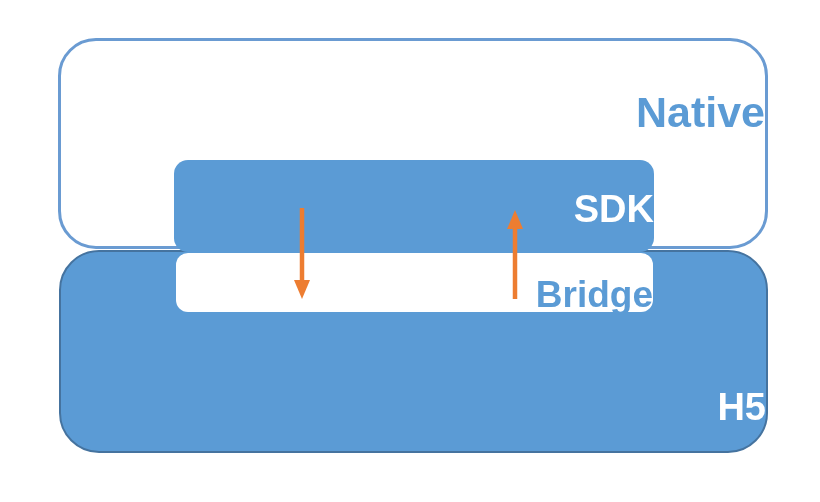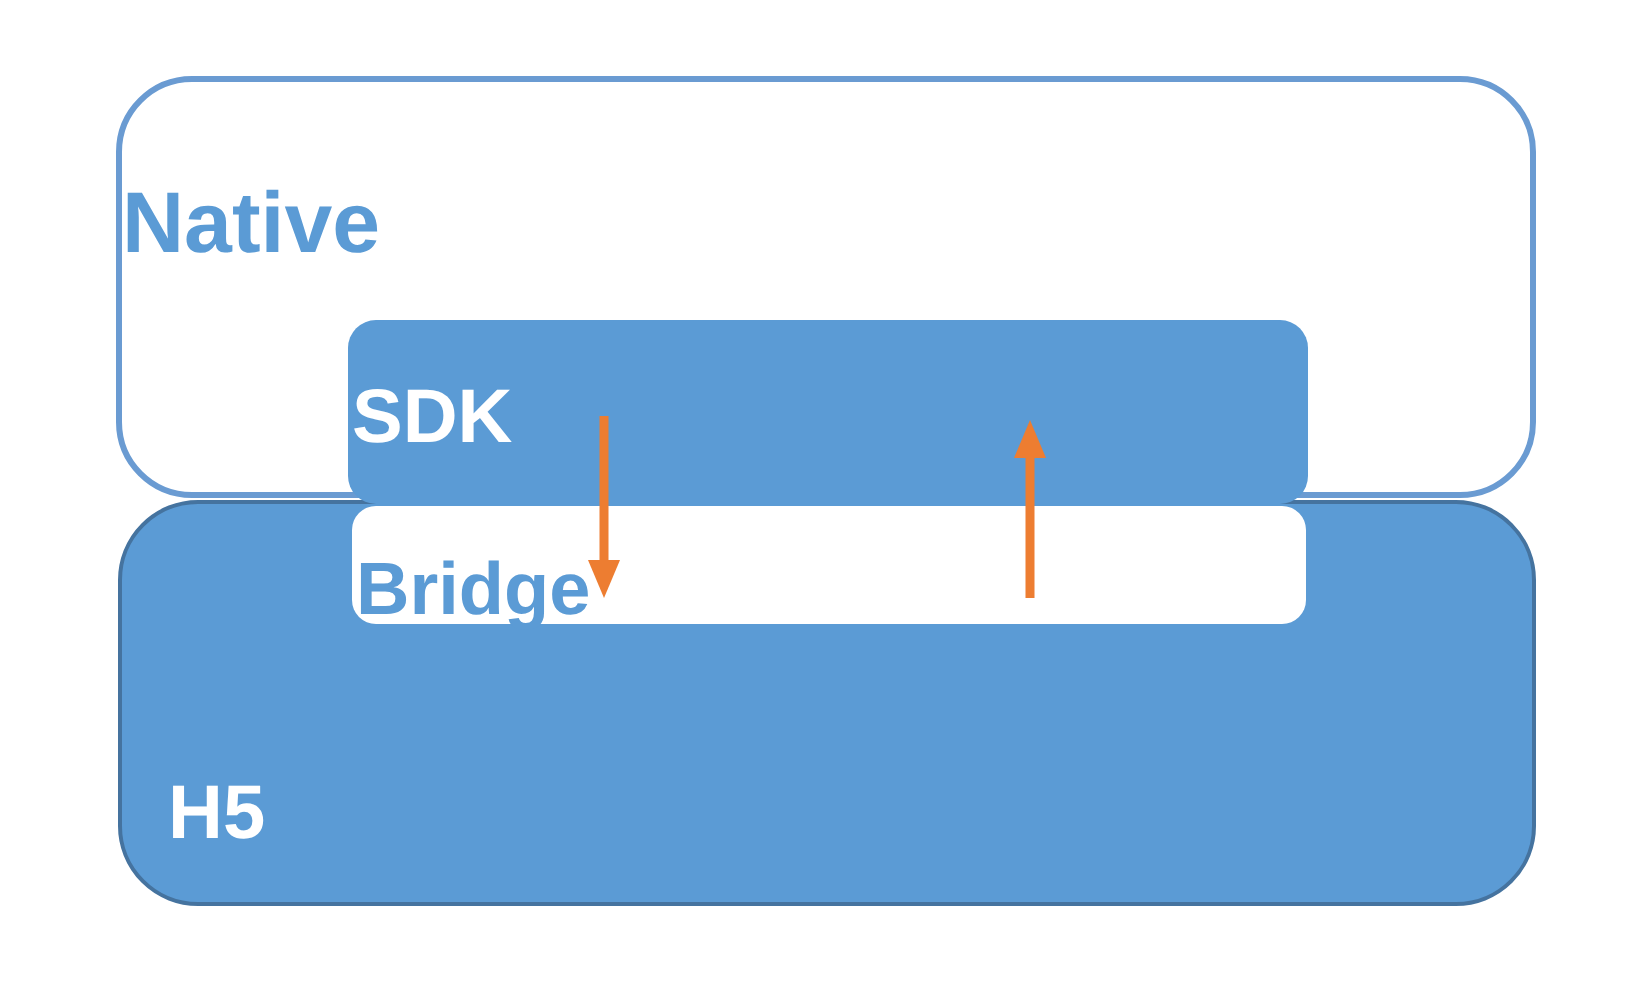--- a/index.html
+++ b/index.html
@@ -53,21 +53,21 @@
       width: 477px;
       height: 59px;
       border-radius: 12px;
       background: #ffffff;
       z-index: 2;
     }
     .label {
       position: absolute;
       left: 0;
       right: 0;
-      text-align: left;
+      text-align: right;
       font-weight: bold;
       line-height: 1;
       white-space: nowrap;
     }
     .native .label {
       top: 50px;
       font-size: 43px;
       color: #5b9bd5;
     }
     .sdk .label {

